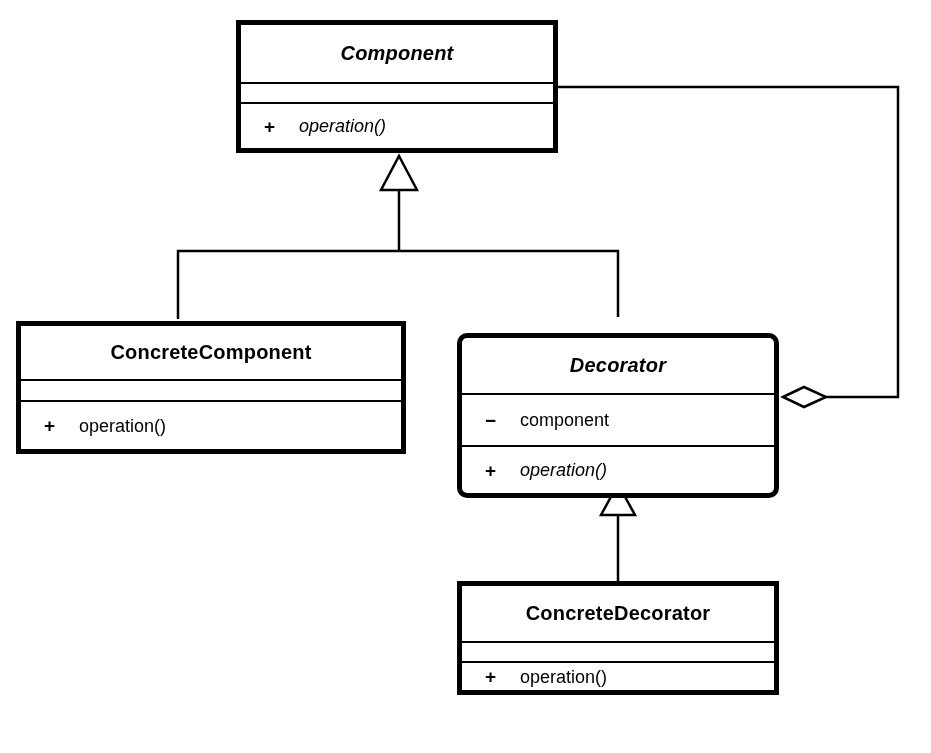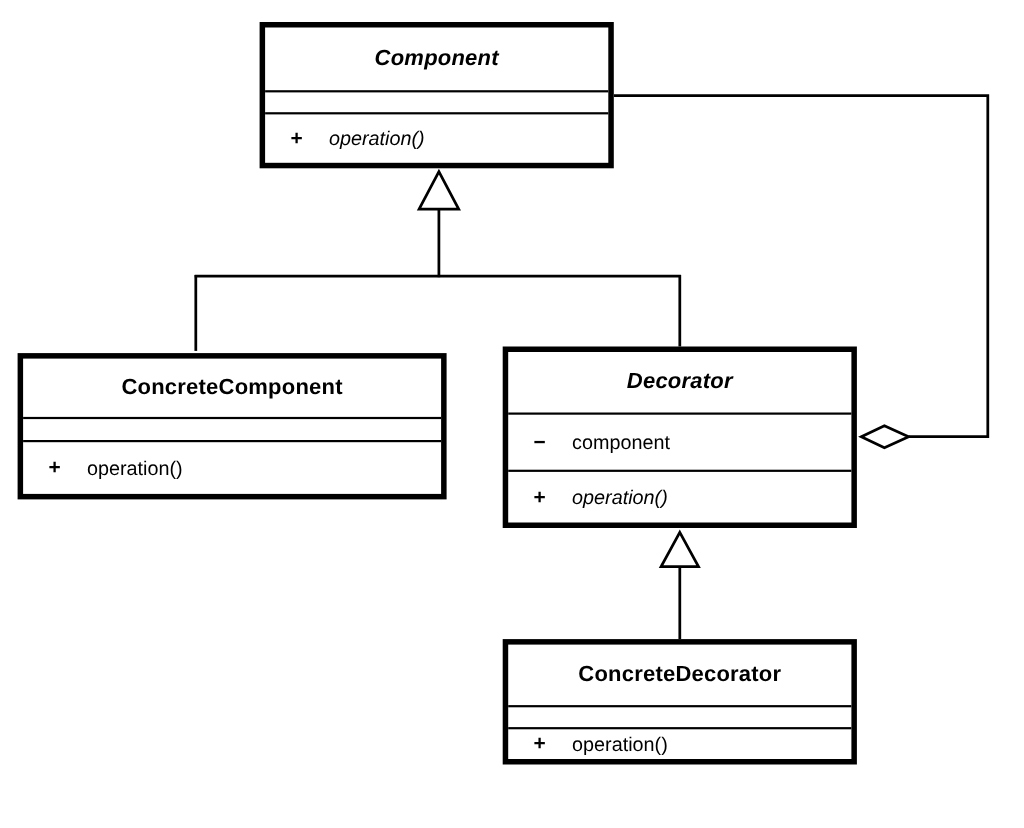--- a/index.html
+++ b/index.html
@@ -112,21 +112,21 @@
     </div>
     <div class="attr-section" style="height:21px;"></div>
     <div class="ops-section" style="flex:1;">
       <div class="member-row">
         <span class="member-vis">+</span>
         <span class="member-text">operation()</span>
       </div>
     </div>
   </div>
 
-  <div class="uml-class" style="left:457px; top:315px; width:322px; height:165px;">
+  <div class="uml-class" style="left:457px; top:333px; width:322px; height:165px;border-radius:10px;">
     <div class="title-section" style="height:55px;">
       <span class="class-title abstract">Decorator</span>
     </div>
     <div class="attr-section" style="height:52px;">
       <div class="member-row">
         <span class="member-vis">−</span>
         <span class="member-text">component</span>
       </div>
     </div>
     <div class="ops-section" style="flex:1;">

